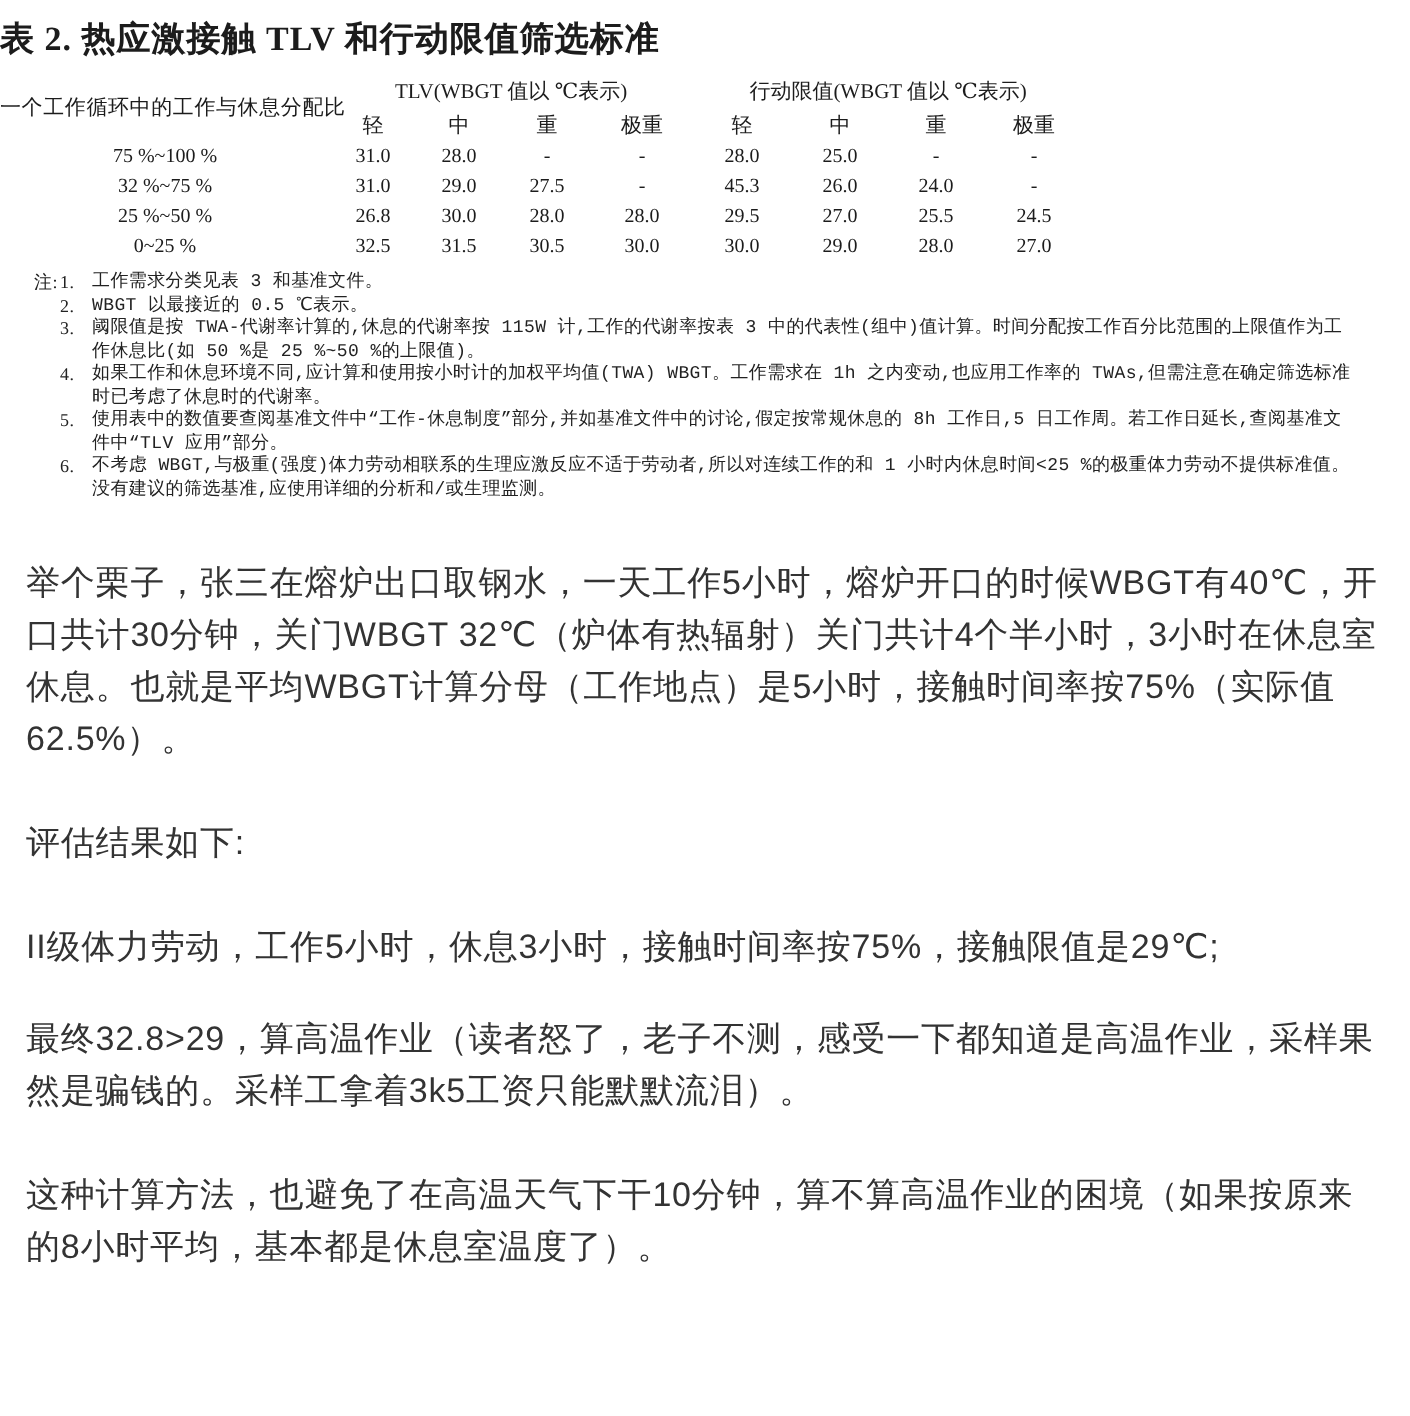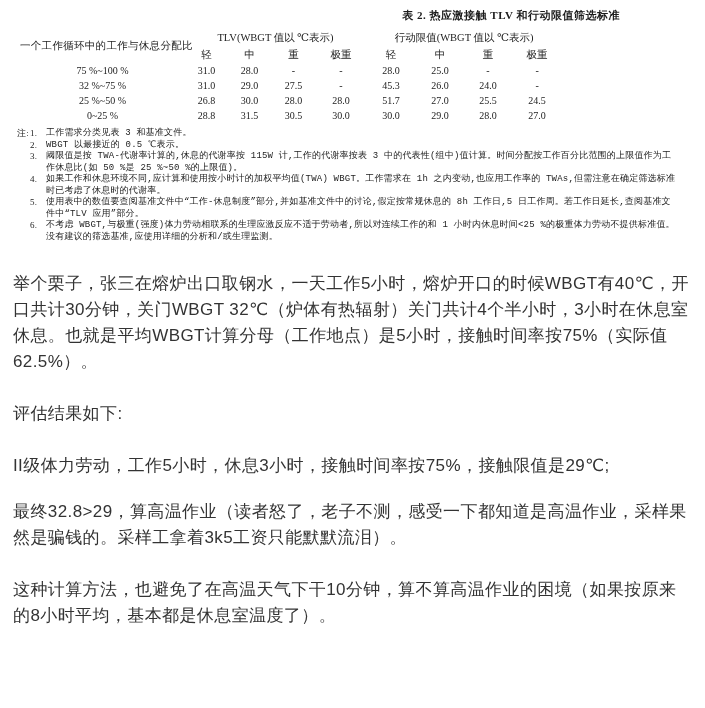--- a/index.html
+++ b/index.html
@@ -9,30 +9,29 @@
     font-family: "Liberation Sans", "DejaVu Sans", sans-serif;
   }
   
   .table-figure {
     padding-top: 8px;
     color: #1c1c1c;
     font-family: "Liberation Serif", "DejaVu Serif", serif;
   }
   .tbl-title {
     width: 620px;
-    text-align: right;
-    font-size: 11px;
+    text-align: left;
+    font-size: 17px;
     font-weight: bold;
     letter-spacing: 0.5px;
     margin-bottom: 6px;
   }
   table.wbgt {
     border-collapse: collapse;
     table-layout: fixed;
-    margin-left: 20px;
     width: 542px;
     font-size: 10px;
   }
   table.wbgt th, table.wbgt td {
     font-weight: normal;
     text-align: center;
     vertical-align: middle;
     padding: 0;
     white-space: nowrap;
   }
@@ -128,28 +127,28 @@
         <td>26.0</td>
         <td>24.0</td>
         <td>-</td>
       </tr>
       <tr class="data-row">
         <td>25 %~50 %</td>
         <td>26.8</td>
         <td>30.0</td>
         <td>28.0</td>
         <td>28.0</td>
-        <td>51.7</td>
+        <td>29.5</td>
         <td>27.0</td>
         <td>25.5</td>
         <td>24.5</td>
       </tr>
       <tr class="data-row">
         <td>0~25 %</td>
-        <td>28.8</td>
+        <td>32.5</td>
         <td>31.5</td>
         <td>30.5</td>
         <td>30.0</td>
         <td>30.0</td>
         <td>29.0</td>
         <td>28.0</td>
         <td>27.0</td>
       </tr>
     </tbody>
   </table>

